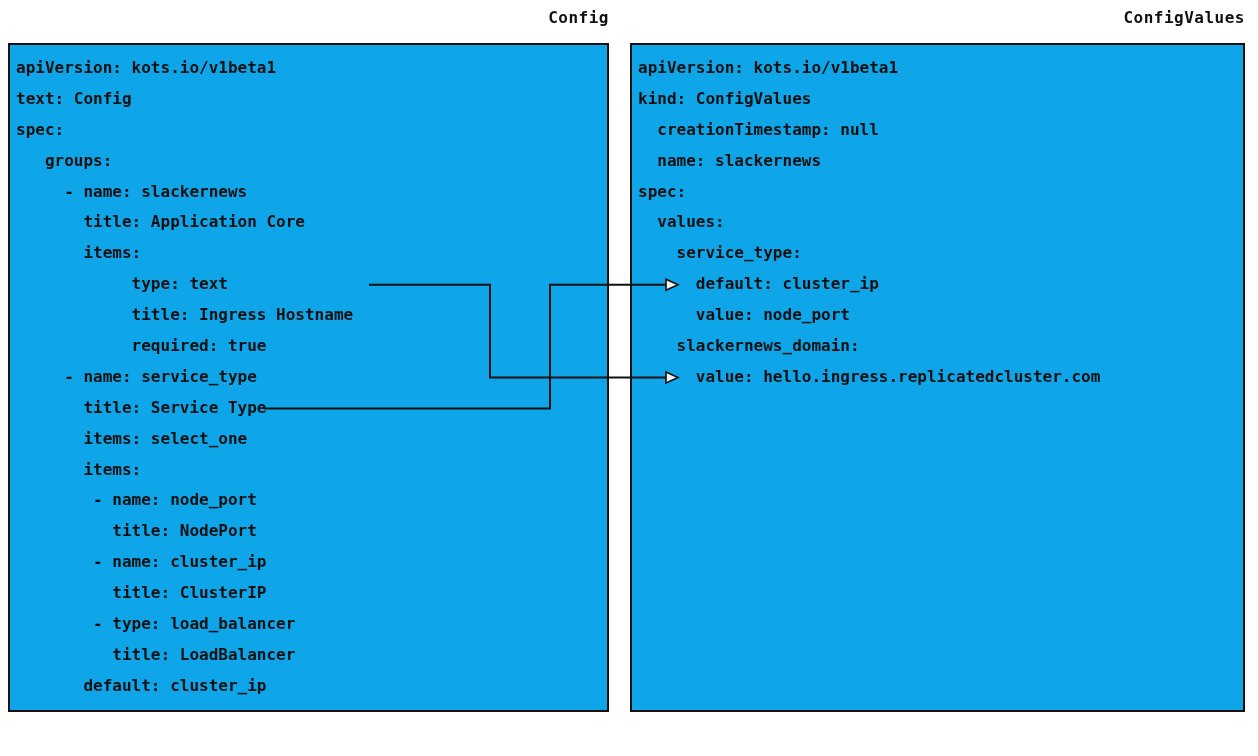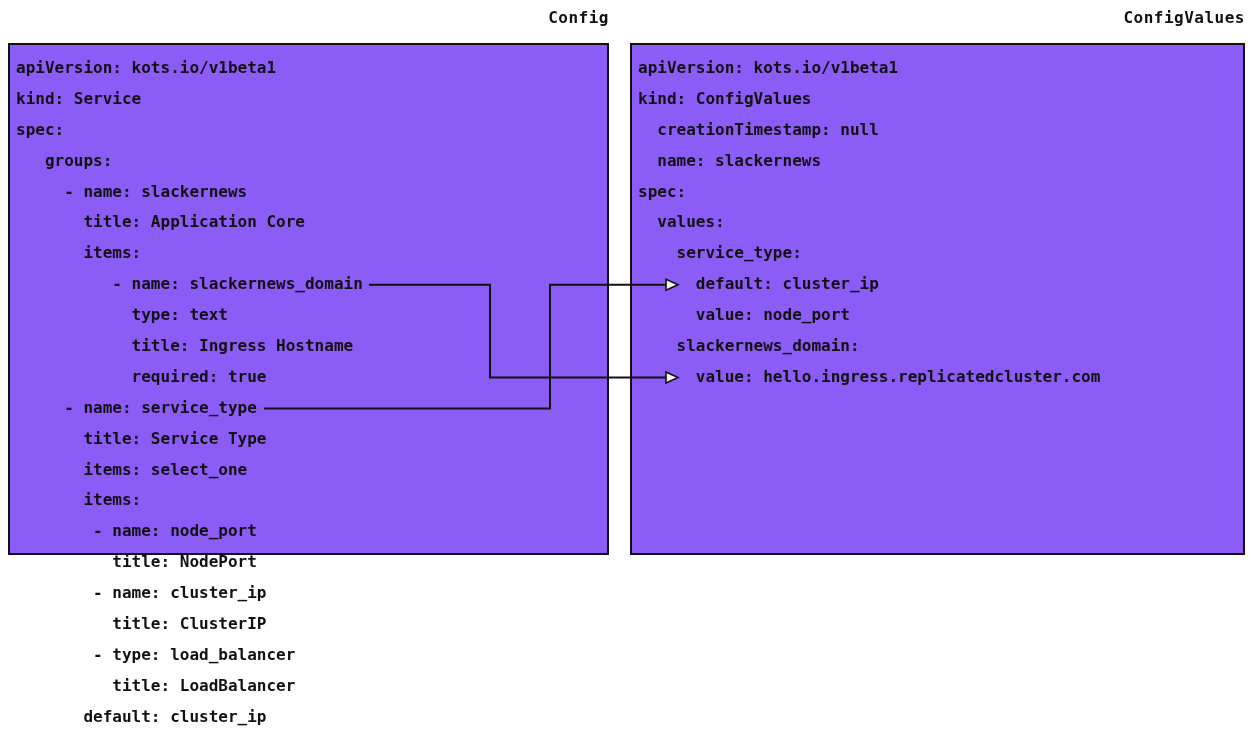--- a/index.html
+++ b/index.html
@@ -22,24 +22,24 @@
     font-size: 16px;
     font-weight: bold;
     color: #111111;
     text-align: right;
     letter-spacing: 0.5px;
     white-space: pre;
   }
   .panel {
     position: absolute;
     top: 43px;
-    height: 512px;
+    height: 669px;
     box-sizing: border-box;
     border: 2px solid #111111;
-    background: #8b5cf6;
+    background: #0ea5e9;
   }
   .panel .code {
     padding: 8px 0 0 6px;
   }
   .code-line {
     font-size: 16px;
     font-weight: bold;
     line-height: 30.9px;
     height: 30.9px;
     color: #111111;
@@ -63,27 +63,26 @@
 
 <div class="stage">
 
   <div class="panel-title" id="config-title">Config</div>
 
   <div class="panel-title" id="configvalues-title">ConfigValues</div>
 
   <div class="panel" id="config-panel">
     <div class="code">
       <div class="code-line">apiVersion: kots.io/v1beta1</div>
-      <div class="code-line">kind: Service</div>
+      <div class="code-line">text: Config</div>
       <div class="code-line">spec:</div>
       <div class="code-line">   groups:</div>
       <div class="code-line">     - name: slackernews</div>
       <div class="code-line">       title: Application Core</div>
       <div class="code-line">       items:</div>
-      <div class="code-line">          - name: slackernews_domain</div>
       <div class="code-line">            type: text</div>
       <div class="code-line">            title: Ingress Hostname</div>
       <div class="code-line">            required: true</div>
       <div class="code-line">     - name: service_type</div>
       <div class="code-line">       title: Service Type</div>
       <div class="code-line">       items: select_one</div>
       <div class="code-line">       items:</div>
       <div class="code-line">        - name: node_port</div>
       <div class="code-line">          title: NodePort</div>
       <div class="code-line">        - name: cluster_ip</div>

